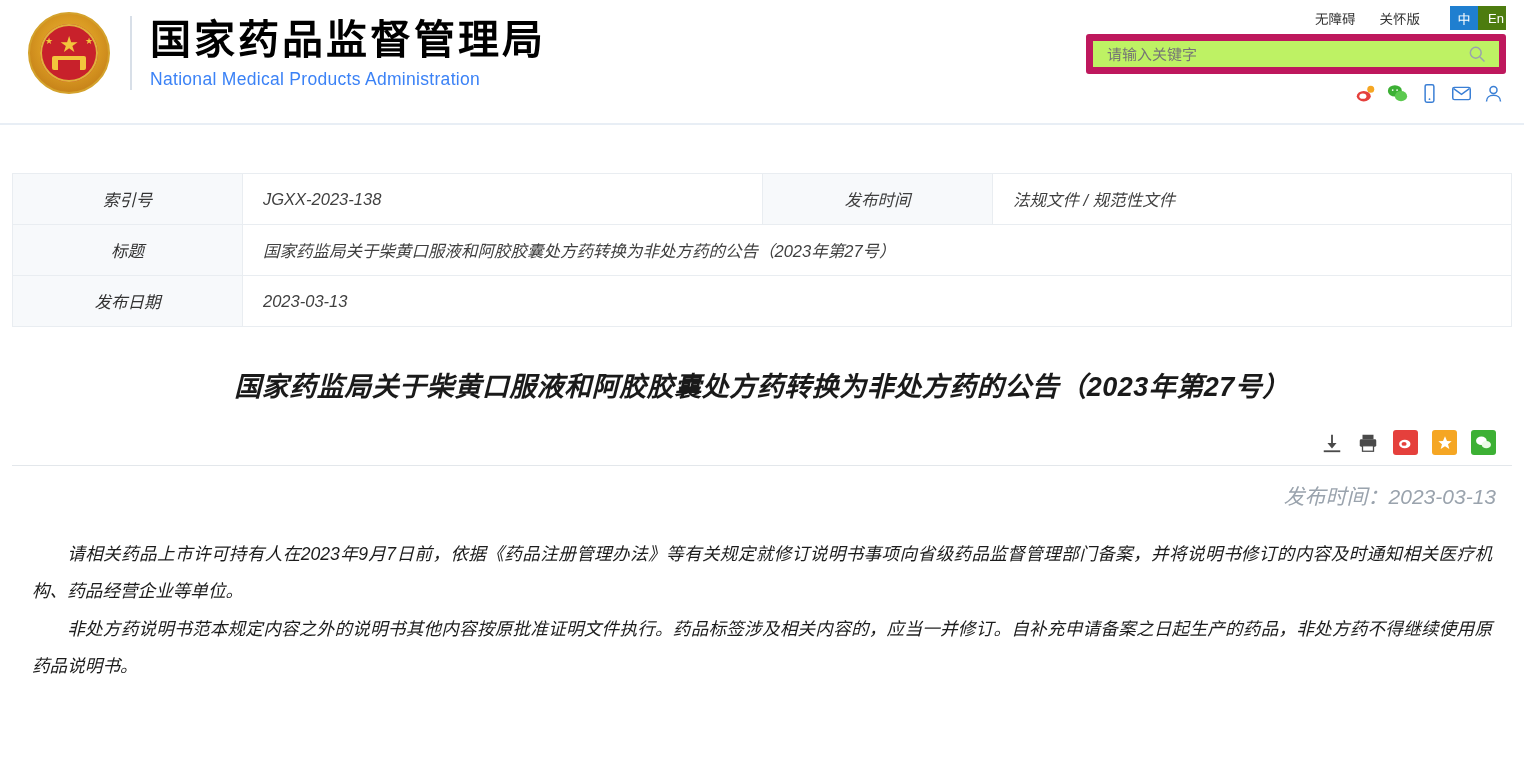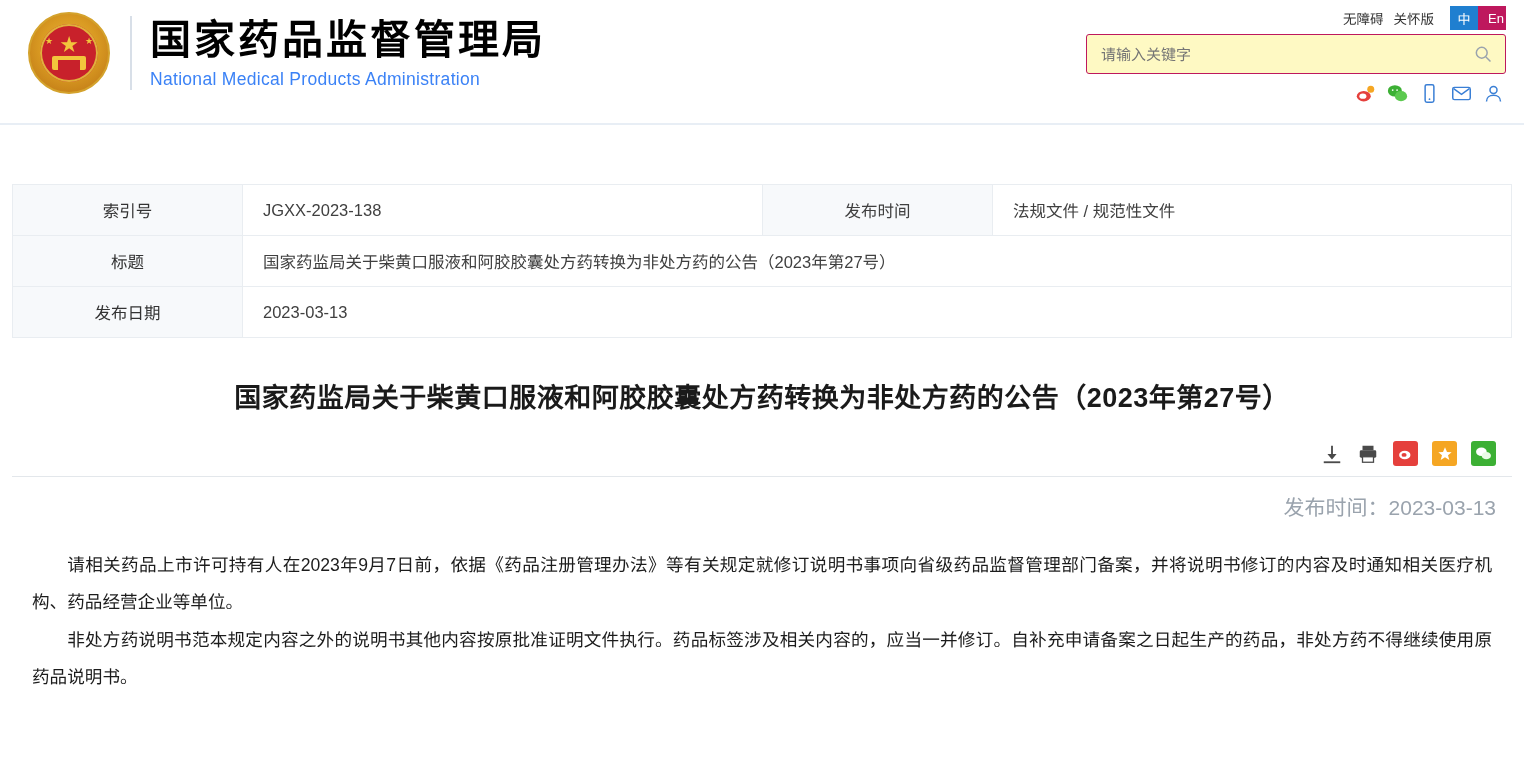--- a/index.html
+++ b/index.html
@@ -105,45 +105,45 @@
   .header-right {
     position: absolute;
     right: 18px;
     top: 0;
     width: 420px;
   }
   .topbar {
     display: flex;
     align-items: center;
     justify-content: flex-end;
-    gap: 10px;
+    gap: 24px;
     height: 30px;
     padding-top: 6px;
     font-size: 13.5px;
     color: #333;
   }
   .topbar a { color: #333; text-decoration: none; }
   .lang-box { display: flex; margin-left: 6px; }
   .lang {
     width: 28px; height: 24px;
     display: flex; align-items: center; justify-content: center;
     font-size: 13px;
   }
   .lang.active { background: #1f7fd0; color: #fff; }
-  .lang.inactive { background: #be185d; color: #ffffff; padding-left: 8px; }
+  .lang.inactive { background: #4d7c0f; color: #ffffff; padding-left: 8px; }
 
   .searchbox {
     margin-top: 4px;
     height: 40px;
-    border: 1px solid #be185d;
+    border: 7px solid #be185d;
     border-radius: 3px;
     display: flex;
     align-items: center;
     padding: 0 12px;
-    background: #fef9c3;
+    background: #bef264;
   }
   .searchbox input {
     flex: 1;
     border: none;
     outline: none;
     font-size: 15px;
     color: #777;
     font-family: "Liberation Sans", sans-serif;
     background: transparent;
   }
@@ -154,21 +154,22 @@
     justify-content: flex-end;
     align-items: center;
     gap: 11px;
     margin-top: 9px;
     padding-right: 2px;
   }
   .soc { width: 21px; height: 21px; display:block; }
 
   
   .content {
-    padding: 11px 12px;
+    padding: 0 12px;
+    font-style: italic;
   }
   .info-table {
     width: 1500px;
     margin: 48px auto 0;
     border-collapse: collapse;
     border-top: 1px solid #e3e7eb;
     border-bottom: 1px solid #e3e7eb;
   }
   .info-table td {
     border: 1px solid #e9edf1;

